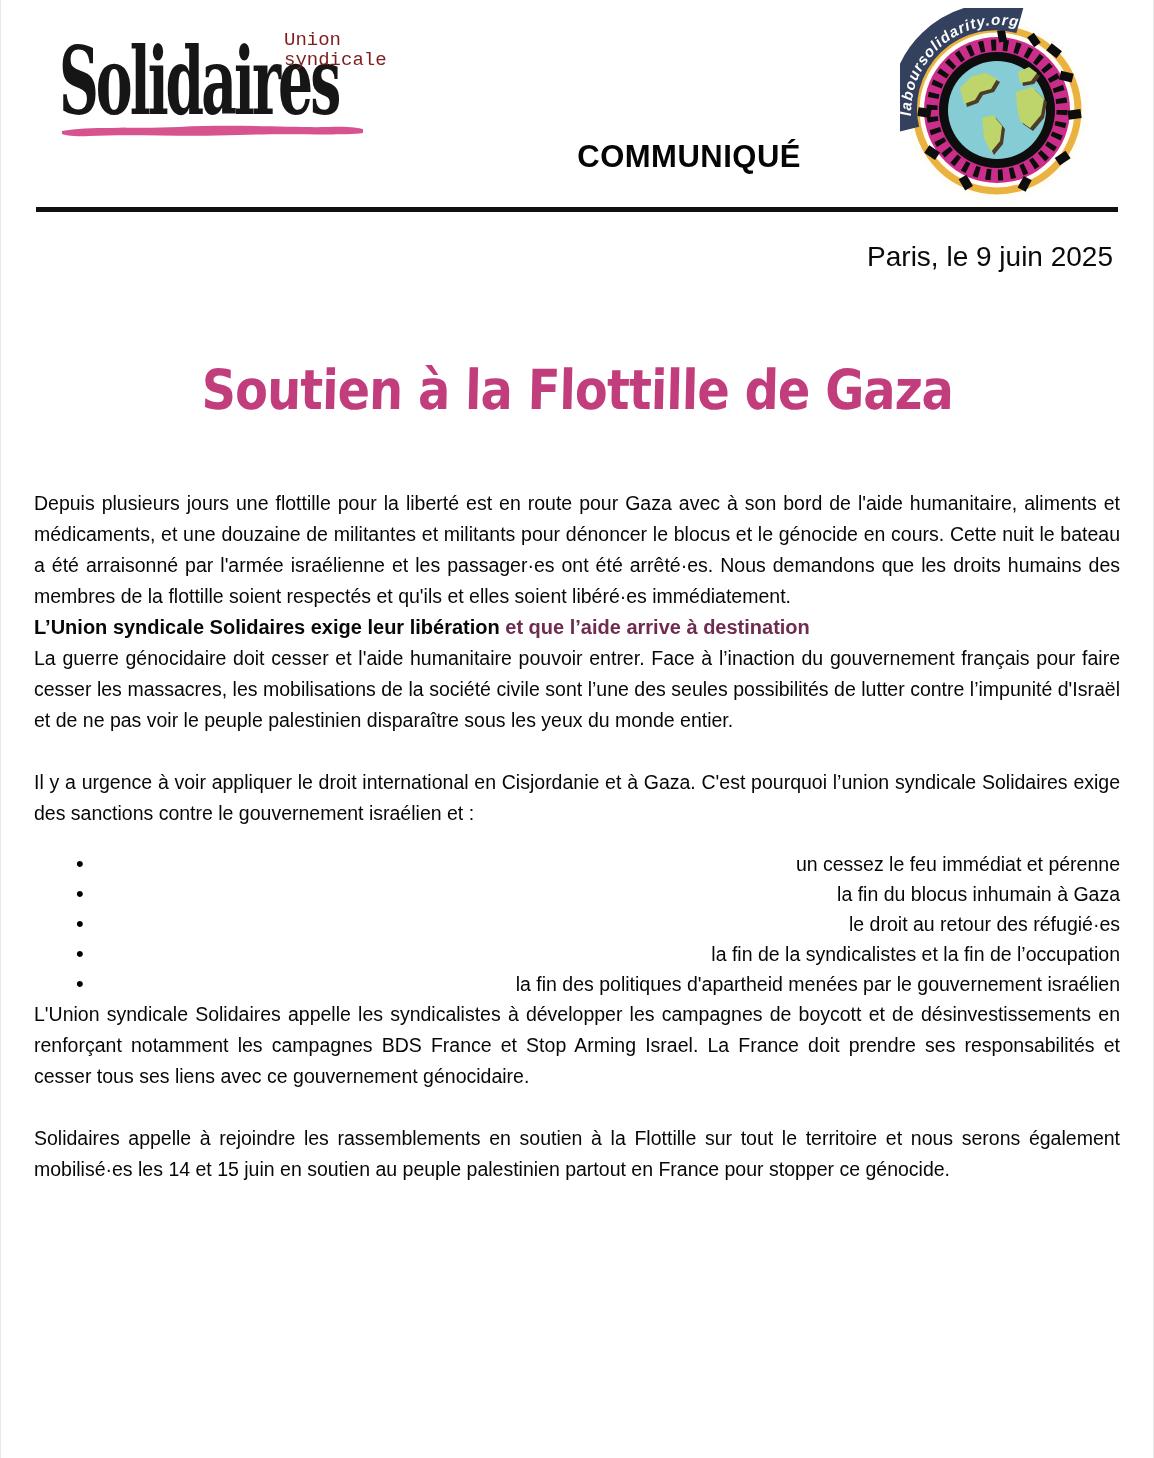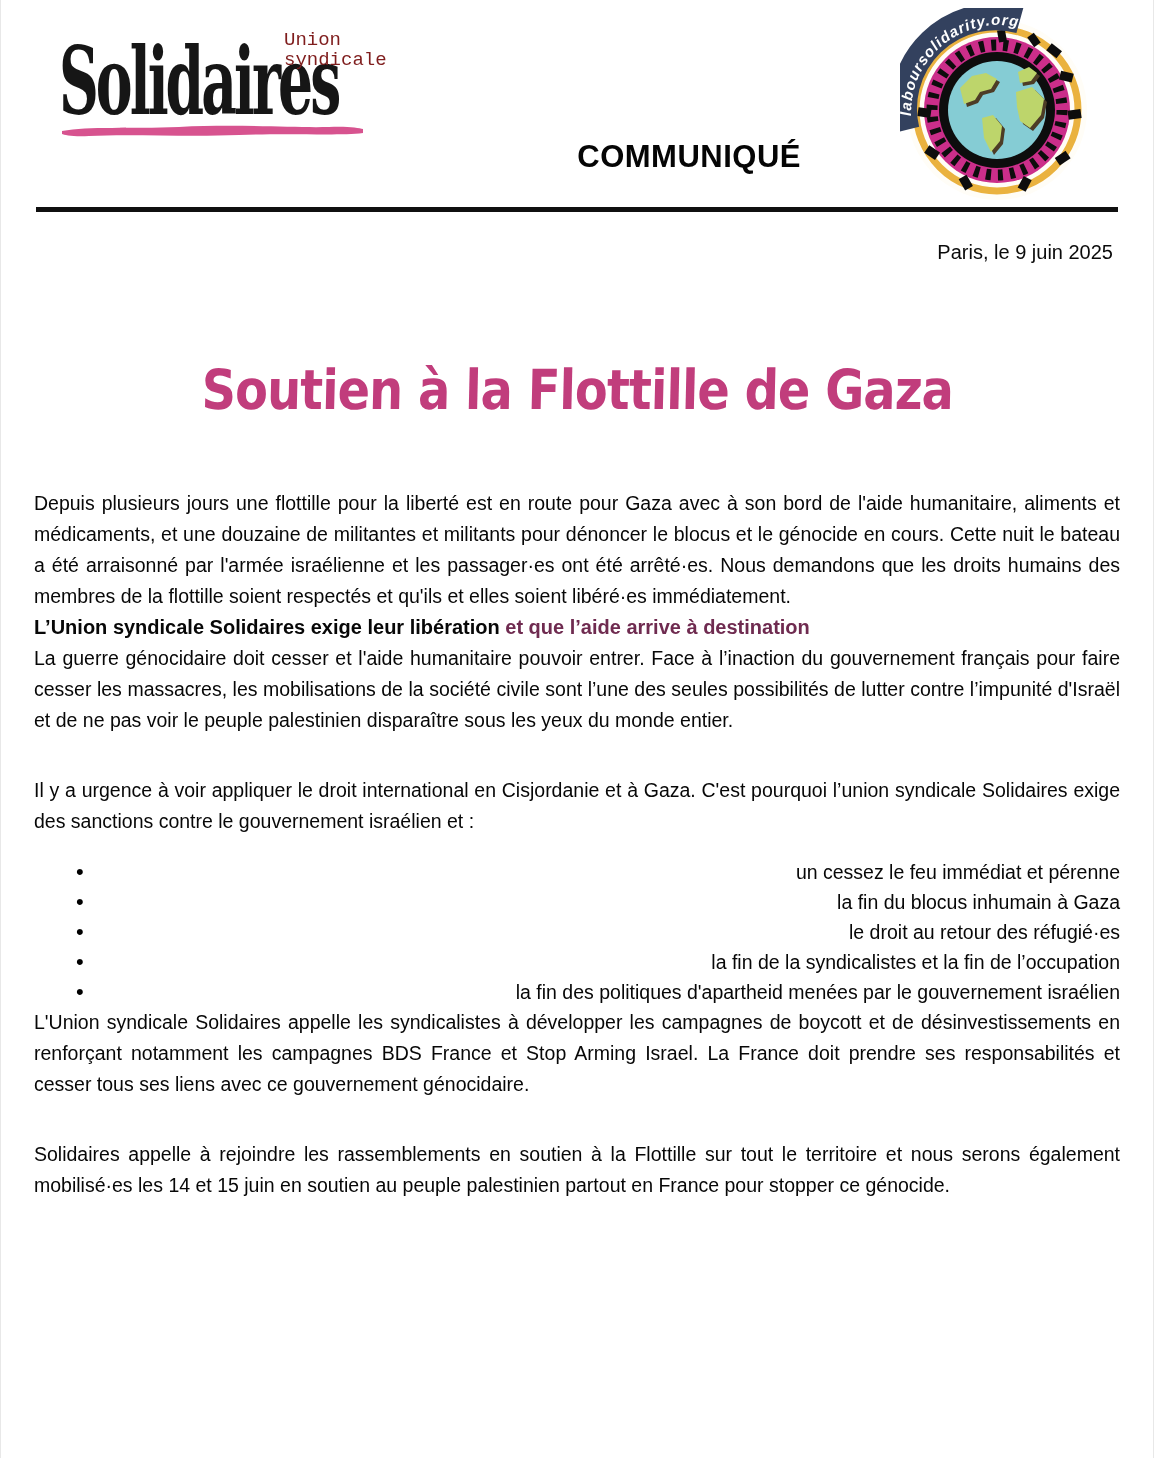--- a/index.html
+++ b/index.html
@@ -31,36 +31,36 @@
   }
   .communique{
     position:absolute; left:420px; top:139px; width:380px;
     text-align:right; font-weight:bold; font-size:31px; letter-spacing:0.5px; color:#050505;
   }
   .labour-logo{position:absolute; left:899px; top:8px;}
   .header-rule{
     position:absolute; left:35px; right:35px; top:207px; height:5px; background:#101010;
   }
   .date-line{
-    position:absolute; right:40px; top:241px; font-size:20px; color:#0a0a0a;
+    position:absolute; right:40px; top:241px; font-size:28px; color:#0a0a0a;
   }
   
   .doc-title{
     position:absolute; left:0; right:0; top:360px; text-align:center;
     color:var(--title-pink); font-family:"DejaVu Sans", sans-serif;
     font-weight:bold; font-size:52px; letter-spacing:-1px;
   }
   .doc-title>span{display:inline-block; transform:scale(.92,1.06) skewX(-1.5deg);}
   
   .content{
     position:absolute; left:33px; right:33px; top:488px;
     font-size:19.5px; line-height:31px; text-align:justify; color:#070707;
   }
   .content p{margin:0;}
-  .para+ .para, .demand-line, .para-after-demand{margin-top:39px;}
+  .para+ .para, .demand-line, .para-after-demand{margin-top:31px;}
   .demand-line{font-weight:bold; text-align:left; font-size:20px;}
   .demand-accent{color:var(--plum);}
   ul.demands{list-style:none; margin:20px 0 0 0; padding:0; text-align:right;}
   ul.demands li{position:relative; padding-left:86px; line-height:30px;}
   ul.demands li::before{
     content:"•"; position:absolute; left:42px; top:0; font-size:22px; color:#000;
   }
   .para-gap-large{margin-top:44px;}
   .para-gap{margin-top:27px;}
 </style>

